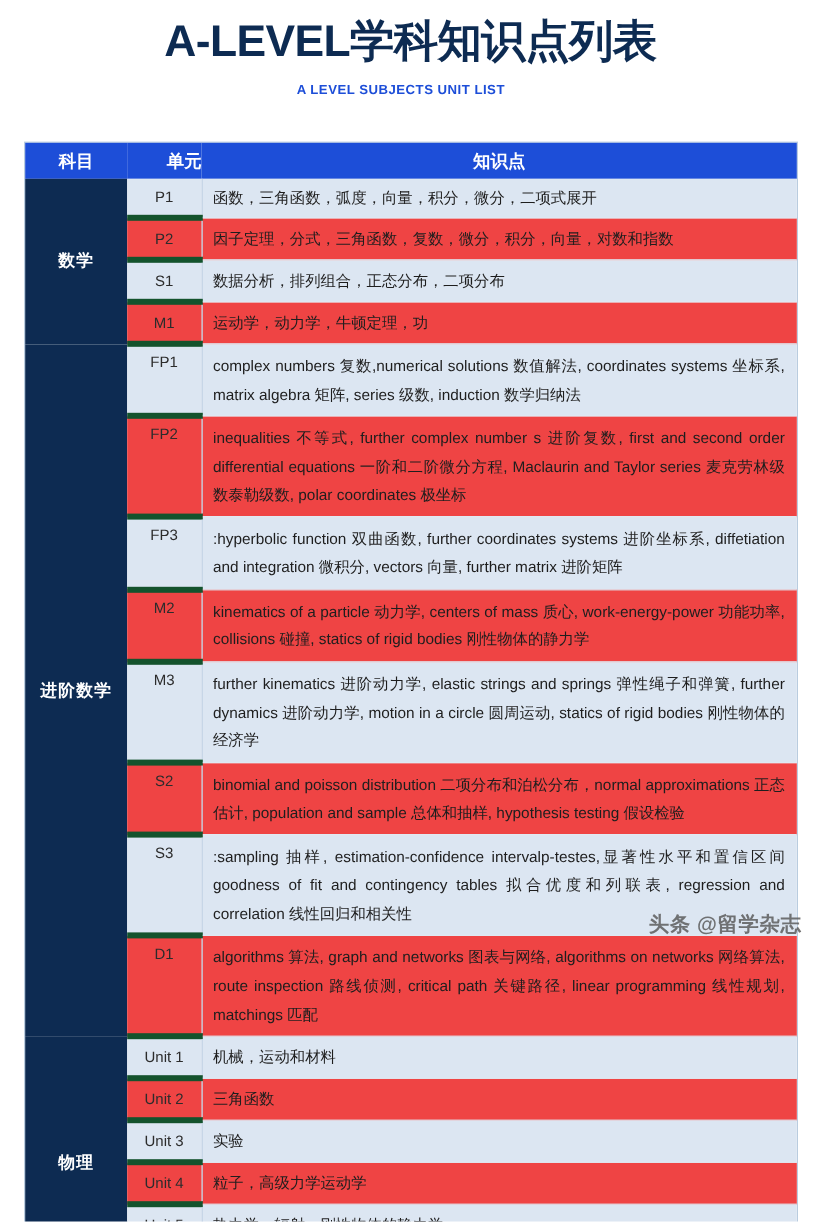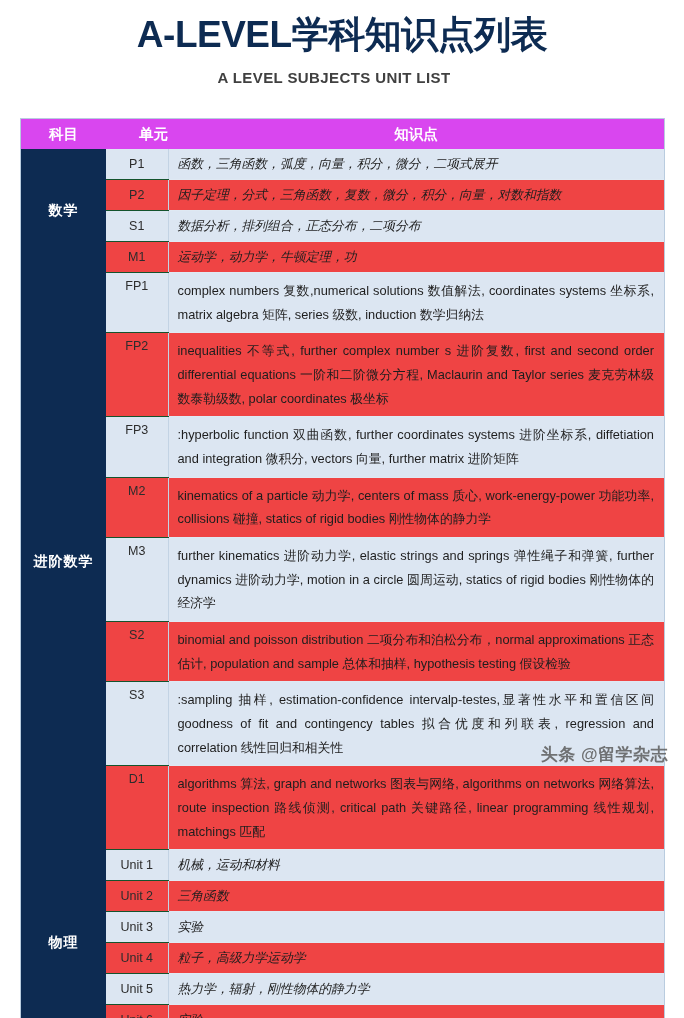--- a/index.html
+++ b/index.html
@@ -31,23 +31,23 @@
     font-size: 37px;
     font-weight: bold;
     color: #0d2b52;
     letter-spacing: -0.5px;
     line-height: 1.25;
     margin: 0;
     white-space: nowrap;
   }
   .sub-title {
     margin: 11px 16px 0 0;
-    font-size: 15px;
-    font-weight: bold;
-    color: #404040;
+    font-size: 11px;
+    font-weight: bold;
+    color: #1d4ed8;
     letter-spacing: 0.4px;
   }
 
   
   .table-wrap {
     position: absolute;
     left: 20px;
     top: 118px;
     width: 645px;
     border: 1px solid #b9ccdf;
@@ -60,21 +60,21 @@
     width: 100%;
     table-layout: fixed;
   }
 
   table.unit-table col.c-subject { width: 85px; }
   table.unit-table col.c-unit    { width: 62px; }
   table.unit-table col.c-points  { width: auto; }
 
   
   .hdr th {
-    background: #d946ef;
+    background: #1d4ed8;
     color: #ffffff;
     font-size: 14.5px;
     font-weight: bold;
     height: 30px;
     padding: 0;
     border: none;
     text-align: center;
     vertical-align: middle;
   }
   .hdr th.th-unit { text-align: right; padding-left: 16px; }
@@ -96,36 +96,36 @@
   tr.first-subject-row td.subject-cell { border-top: none; }
 
   
   td.unit-cell {
     font-size: 12.5px;
     color: #2c2c2c;
     text-align: center;
     vertical-align: top;
     padding: 6px 4px 6px 4px;
     border-right: 1px solid #c3d3e4;
-    border-bottom: 1px solid #14532d;
+    border-bottom: 5px solid #14532d;
     white-space: nowrap;
   }
 
   
   td.points-cell {
     font-size: 12.8px;
     color: #1e1e1e;
     vertical-align: top;
     padding: 6px 10px 6px 9px;
     border-bottom: 1px solid #dfe9f3;
     line-height: 1.85;
     text-align: justify;
     text-justify: inter-character;
   }
-  td.points-cell.no-justify { text-align: left; font-style: italic; }
+  td.points-cell.no-justify { text-align: left; }
 
   
   tr.alt td.unit-cell,
   tr.alt td.points-cell { background: #dce6f2; }
   tr.plain td.unit-cell,
   tr.plain td.points-cell { background: #ef4444; }
 
   
   tr.compact td.unit-cell,
   tr.compact td.points-cell {
@@ -133,21 +133,21 @@
     padding-top: 0;
     padding-bottom: 0;
     vertical-align: middle;
     line-height: 30px;
   }
 
   
   .watermark {
     position: absolute;
     right: 16px;
-    bottom: 16px;
+    bottom: 0;
     font-size: 17px;
     color: #5d5d5d;
     font-weight: bold;
     letter-spacing: 0.5px;
     opacity: 0.85;
     white-space: nowrap;
   }
 </style>
 </head>
 <body>

